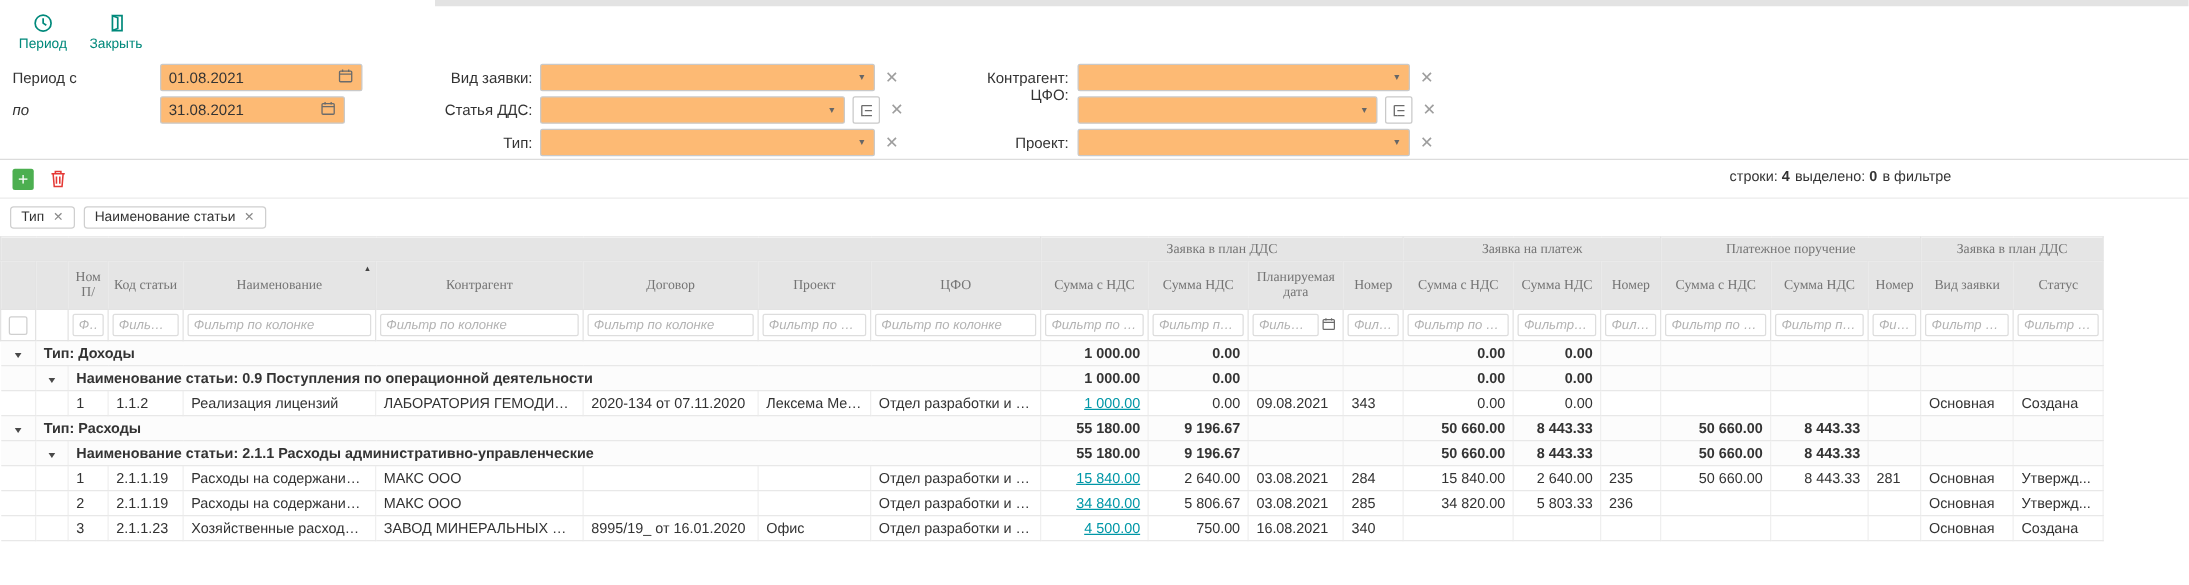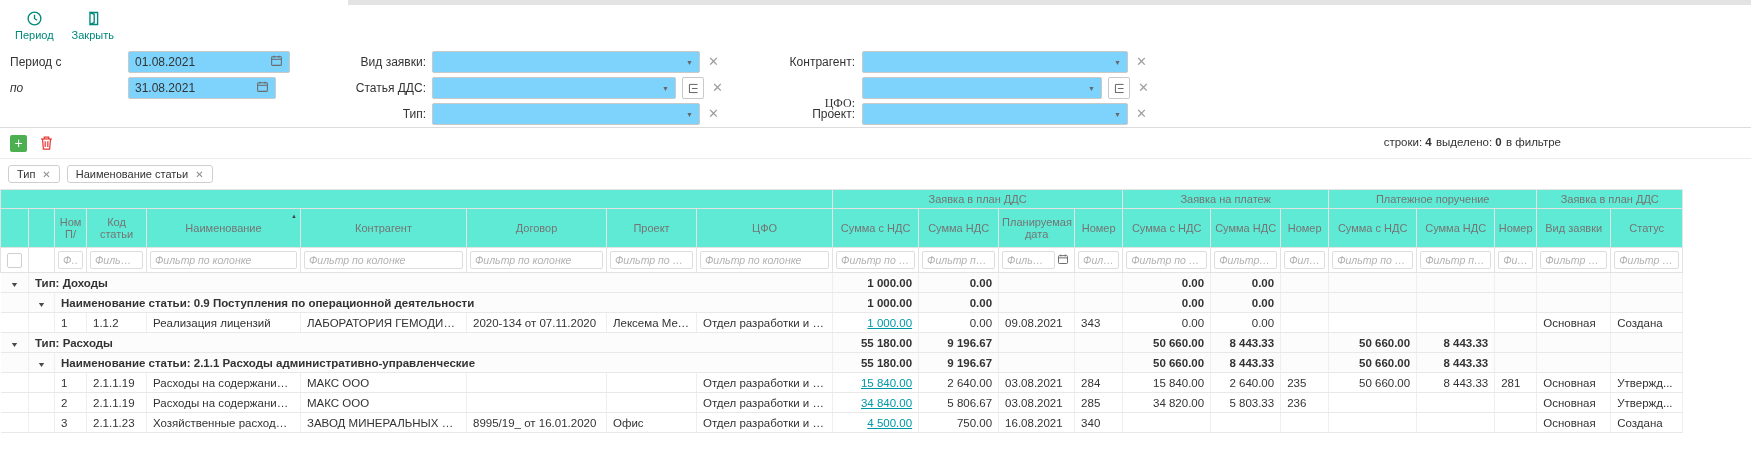--- a/index.html
+++ b/index.html
@@ -11,21 +11,21 @@
   .tabstrip{height:5px;position:relative;background:#fff;}
   .tabstrip .rest{position:absolute;left:348px;right:0;top:0;height:5px;background:#e3e3e3;}
   
   .toolbar{display:flex;align-items:flex-start;padding:3px 6px 0 6px;height:40px;box-sizing:border-box;}
   .tb-btn{display:flex;flex-direction:column;align-items:center;padding:2px 9px;color:#00897B;font-size:11px;cursor:pointer;line-height:12px;}
   .tb-btn svg{width:17px;height:17px;margin-bottom:2px;stroke:#00897B;fill:none;stroke-width:1.6;}
   
   .filters{position:relative;height:82px;}
   .flabel{position:absolute;font-size:12px;color:#333;white-space:nowrap;}
   .flabel.r{text-align:right;}
-  .fbox{position:absolute;height:22px;border:1px solid #c9c9c9;border-radius:2px;background:#7dd3fc;
+  .fbox{position:absolute;height:22px;border:1px solid #c9c9c9;border-radius:2px;background:#fdba74;
         display:flex;align-items:center;box-sizing:border-box;font-size:12px;padding:0 6px;cursor:pointer;}
   .fbox .chev{margin-left:auto;font-size:7px;color:#666;padding-left:6px;}
   .fbox .cal{margin-left:auto;}
   .xbtn{position:absolute;color:#9e9e9e;font-size:13px;cursor:pointer;line-height:13px;}
   .sqbtn{position:absolute;width:22px;height:22px;border:1px solid #c9c9c9;border-radius:2px;background:#fff;
          display:flex;align-items:center;justify-content:center;box-sizing:border-box;cursor:pointer;}
   .sqbtn svg,.cal svg{width:13px;height:13px;stroke:#6b6b6b;fill:none;stroke-width:1.3;}
   
   .grid{border-top:1px solid #dcdcdc;}
   .grid-toolbar{height:30px;display:flex;align-items:center;padding:0 10px;position:relative;}
@@ -37,21 +37,21 @@
   .stats b{font-weight:bold;}
   .stats span.lbl{margin-left:1px;}
   
   .chips-row{padding:4px 8px;border-top:1px solid #ececec;display:flex;gap:7px;align-items:center;height:22px;}
   .chip{border:1px solid #cfcfcf;border-radius:3px;padding:2px 8px;font-size:11px;color:#333;background:#fff;
         display:flex;align-items:center;gap:7px;cursor:pointer;}
   .chip .x{color:#8a8a8a;font-size:10px;cursor:pointer;}
   
   table{border-collapse:collapse;table-layout:fixed;width:1682px;font-size:11.5px;border-top:1px solid #e0e0e0;}
   th{border:1px solid #e3e3e3;color:#757575;font-weight:normal;font-size:11px;text-align:center;
-     padding:1px 3px;background:#5eead4;overflow:hidden;white-space:normal;position:relative;}
+     padding:1px 3px;background:#e5e5e5;overflow:hidden;white-space:normal;position:relative;font-family:Liberation Serif, serif;}
   tr.hgroup th{height:16px;}
   tr.hcols th{height:36px;vertical-align:middle;line-height:12px;}
   th .sort{position:absolute;top:1px;right:3px;font-size:6px;color:#444;}
   tr.frow td{border:1px solid #e3e3e3;padding:2px 3px;background:#fff;height:20px;}
   tr.frow input{width:100%;height:18px;border:1px solid #ddd;border-radius:2px;box-sizing:border-box;
                 font-family:"Liberation Sans",sans-serif;font-size:10.5px;padding:0 4px;color:#555;
                 text-overflow:ellipsis;}
   tr.frow input::placeholder{color:#b3b3b3;font-style:italic;}
   tr.frow .fdatewrap{display:flex;align-items:center;gap:2px;}
   tr.frow .fdatewrap input{width:calc(100% - 16px);}
@@ -143,21 +143,21 @@
   </div>
   <div class="xbtn" style="left:708px;top:62px;">✕</div>
 
   <div class="flabel r" style="left:735px;top:10px;width:120px;">Контрагент:</div>
   <div class="fbox" style="left:862px;top:6px;width:266px;">
     <span></span>
     <span class="chev">▼</span>
   </div>
   <div class="xbtn" style="left:1136px;top:10px;">✕</div>
 
-  <div class="flabel r" style="left:735px;top:51px;width:120px;font-family:Liberation Serif, serif;">ЦФО:</div>
+  <div class="flabel r" style="left:735px;top:24px;width:120px;">ЦФО:</div>
   <div class="fbox" style="left:862px;top:32px;width:240px;">
     <span></span>
     <span class="chev">▼</span>
   </div>
   <div class="sqbtn" style="left:1108px;top:32px;">
     <svg viewBox="0 0 16 16">
         <path d="M3 3 H13"></path>
         <path d="M6 8 H13"></path>
         <path d="M6 13 H13"></path>
         <path d="M3 3 V13 H6" fill="none"></path>

